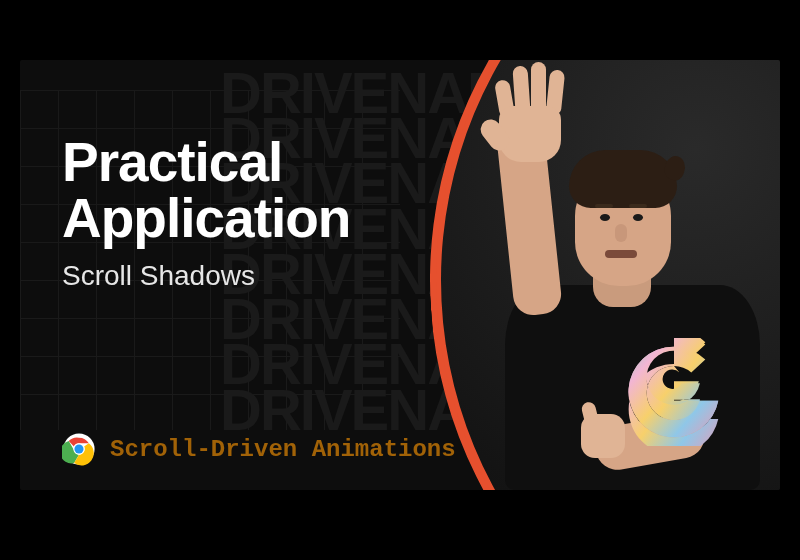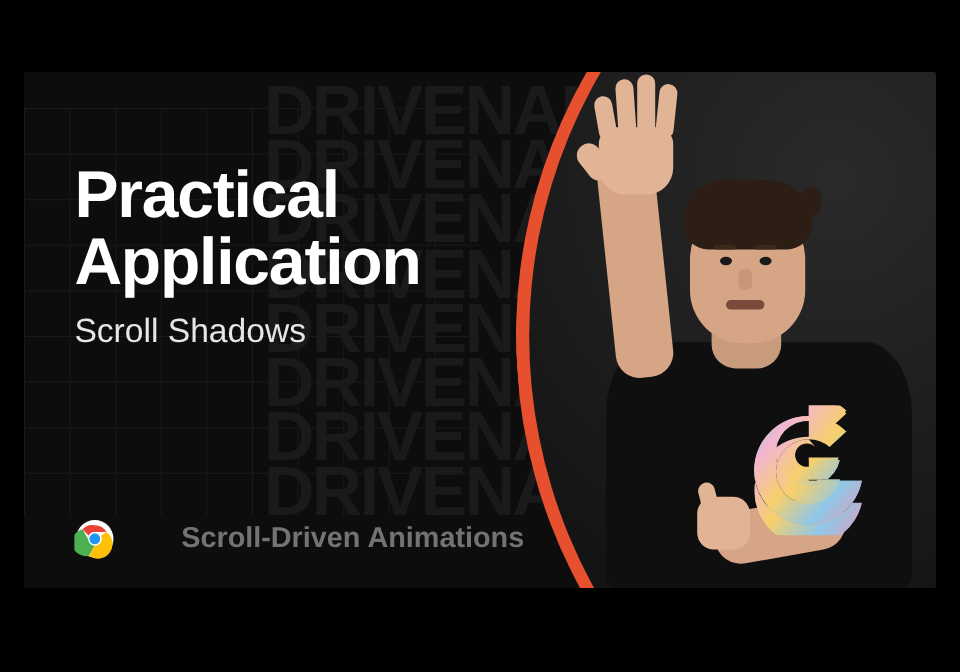--- a/index.html
+++ b/index.html
@@ -206,25 +206,24 @@
   .footer {
     position: absolute;
     left: 42px; bottom: 24px;
     display: flex;
     align-items: center;
     gap: 14px;
   }
   .chrome-icon { width: 34px; height: 34px; }
   .chrome-icon svg { display: block; width: 100%; height: 100%; }
   .series-label {
-    font-family: Liberation Sans, sans-serif;
+    font-family: Liberation Mono, monospace;
     font-size: 24px;
     font-weight: 600;
-    color: #737373;
-    margin-left: 41px;
+    color: #a16207;
   }
 </style>
 </head>
 <body>
 
 <div class="frame">
   <div class="thumbnail">
 
     <div class="grid-bg"></div>
     <div class="watermark">DRIVENAN

